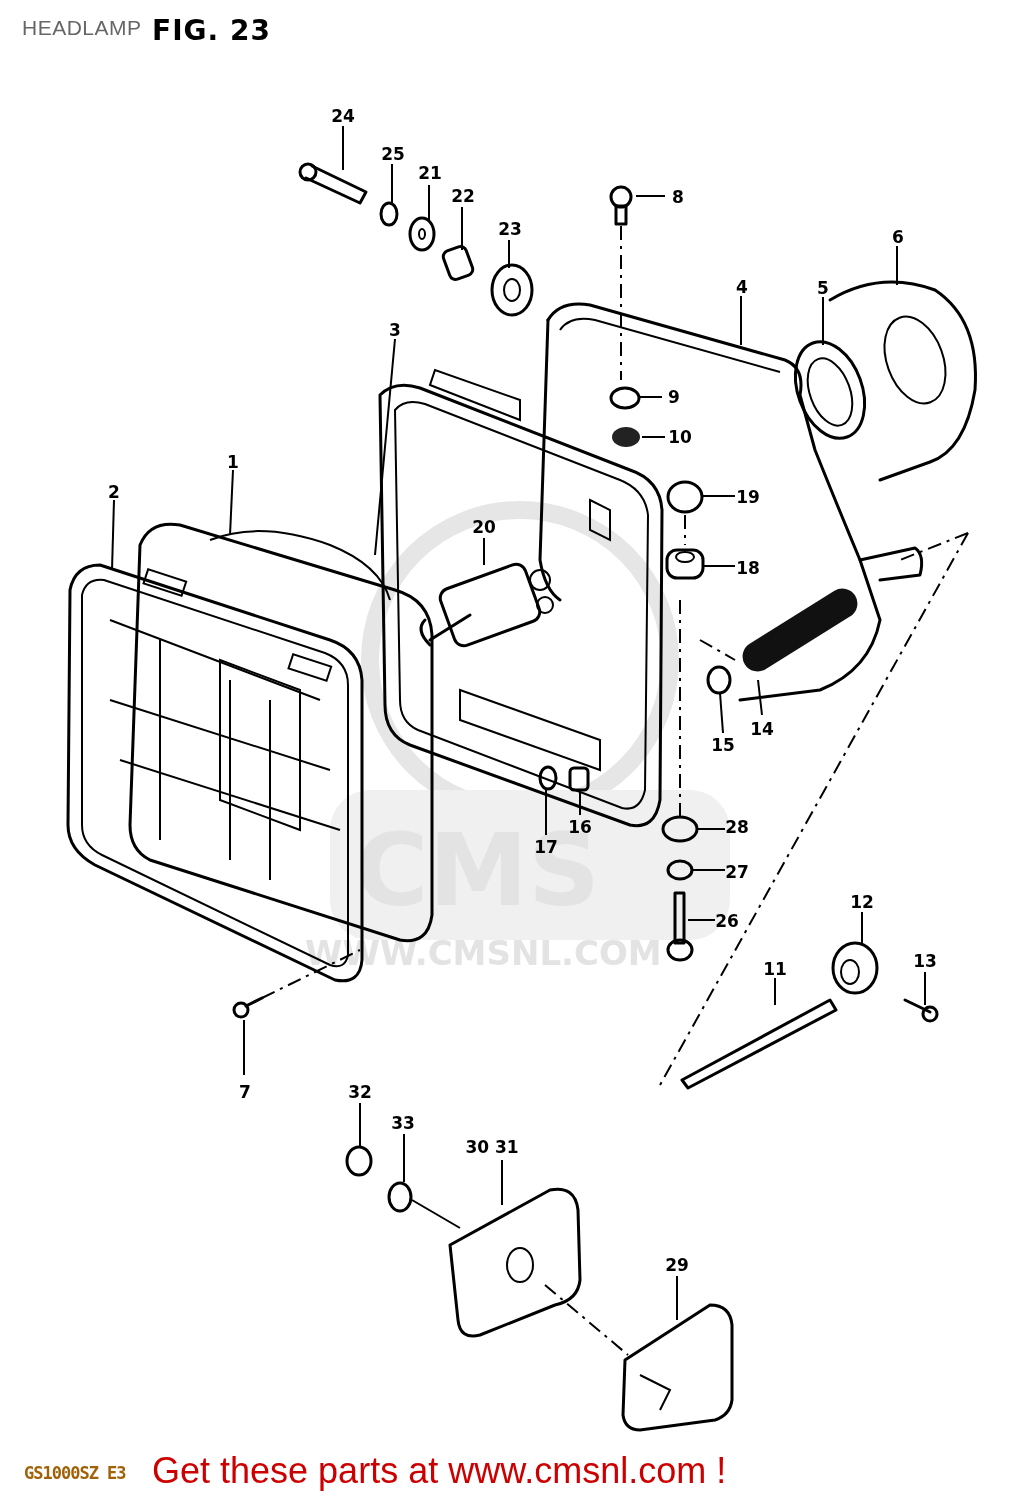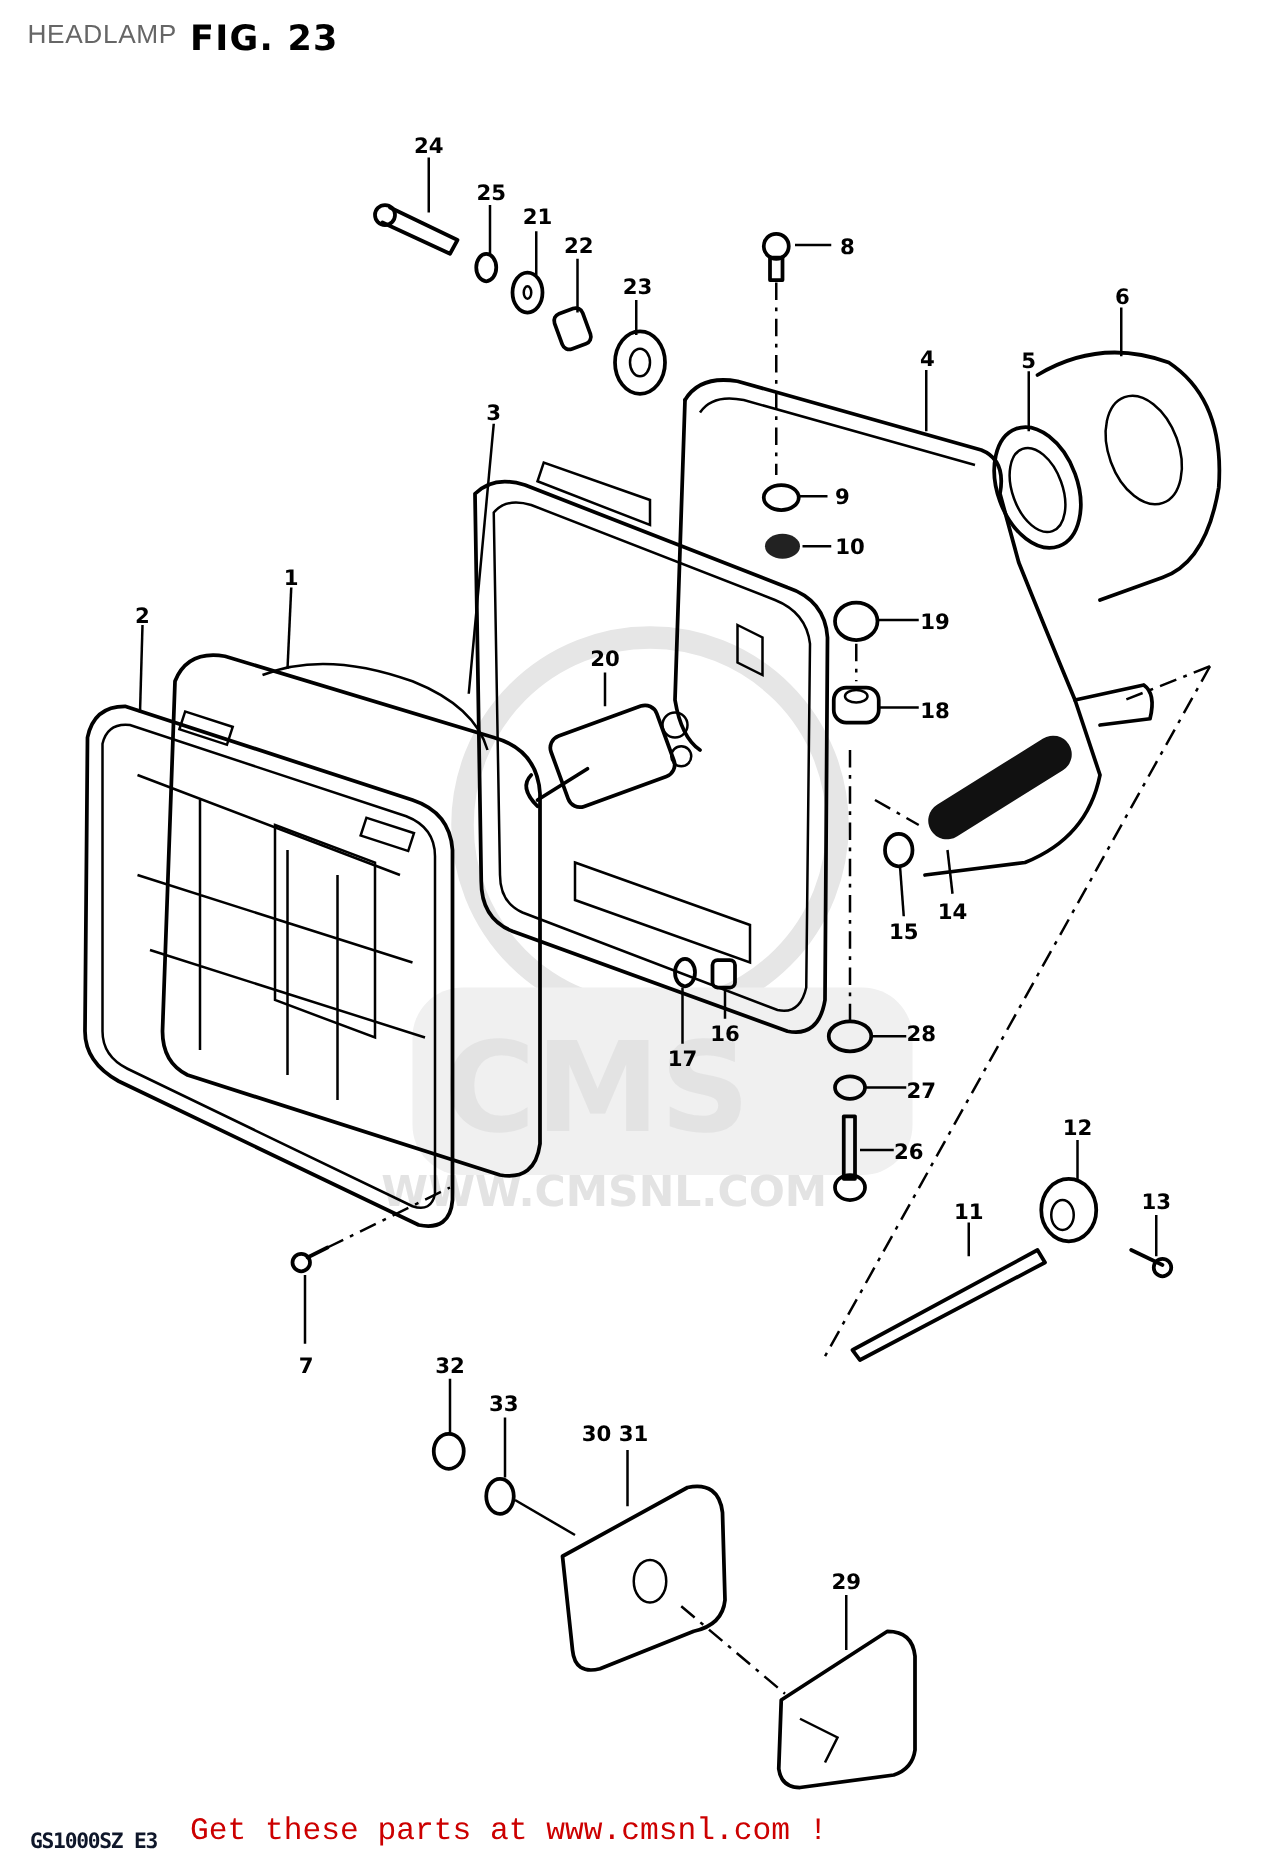--- a/index.html
+++ b/index.html
@@ -1,20 +1,20 @@
 <!DOCTYPE html>
 <html><head>
 <meta charset="utf-8">
 <style>
   html,body{margin:0;padding:0;background:#fff;}
   #root{position:relative;width:1015px;height:1500px;overflow:hidden;background:#fff;font-family:"Liberation Sans",sans-serif;}
   .title{position:absolute;left:22px;top:16px;font-size:21px;color:#666;letter-spacing:0.5px;font-family:"Liberation Sans",sans-serif;}
   .fig{position:absolute;left:136px;top:14px;font-size:28px;font-weight:bold;color:#000;font-family:"DejaVu Sans",sans-serif;letter-spacing:1px;padding-left:16px;}
-  .model{position:absolute;left:24px;top:1463px;font-size:17px;font-weight:bold;color:#0f172a;font-family:"DejaVu Sans Mono",monospace;letter-spacing:-1px;}
-  .cta{position:absolute;left:152px;top:1450px;font-size:25px;color:#cc0000;font-family:Liberation Mono, monospace;}
+  .model{position:absolute;left:24px;top:1463px;font-size:17px;font-weight:bold;color:#a16207;font-family:"DejaVu Sans Mono",monospace;letter-spacing:-1px;}
+  .cta{position:absolute;left:152px;top:1450px;font-size:36px;color:#cc0000;font-family:Liberation Sans, sans-serif;}
   svg.diagram{position:absolute;left:0;top:0;}
   .lbl{font-family:"DejaVu Sans",sans-serif;font-weight:bold;font-size:17px;fill:#000;}
   .wm{font-family:"DejaVu Sans",sans-serif;font-weight:bold;fill:#e3e3e3;}
   .part{fill:none;stroke:#000;stroke-width:3;stroke-linejoin:round;stroke-linecap:round;}
   .thin{fill:none;stroke:#000;stroke-width:2;}
   .lead{stroke:#000;stroke-width:2;}
   .dash{stroke:#000;stroke-width:2;stroke-dasharray:14 6 3 6;fill:none;}
 </style>
 </head>
 <body>

